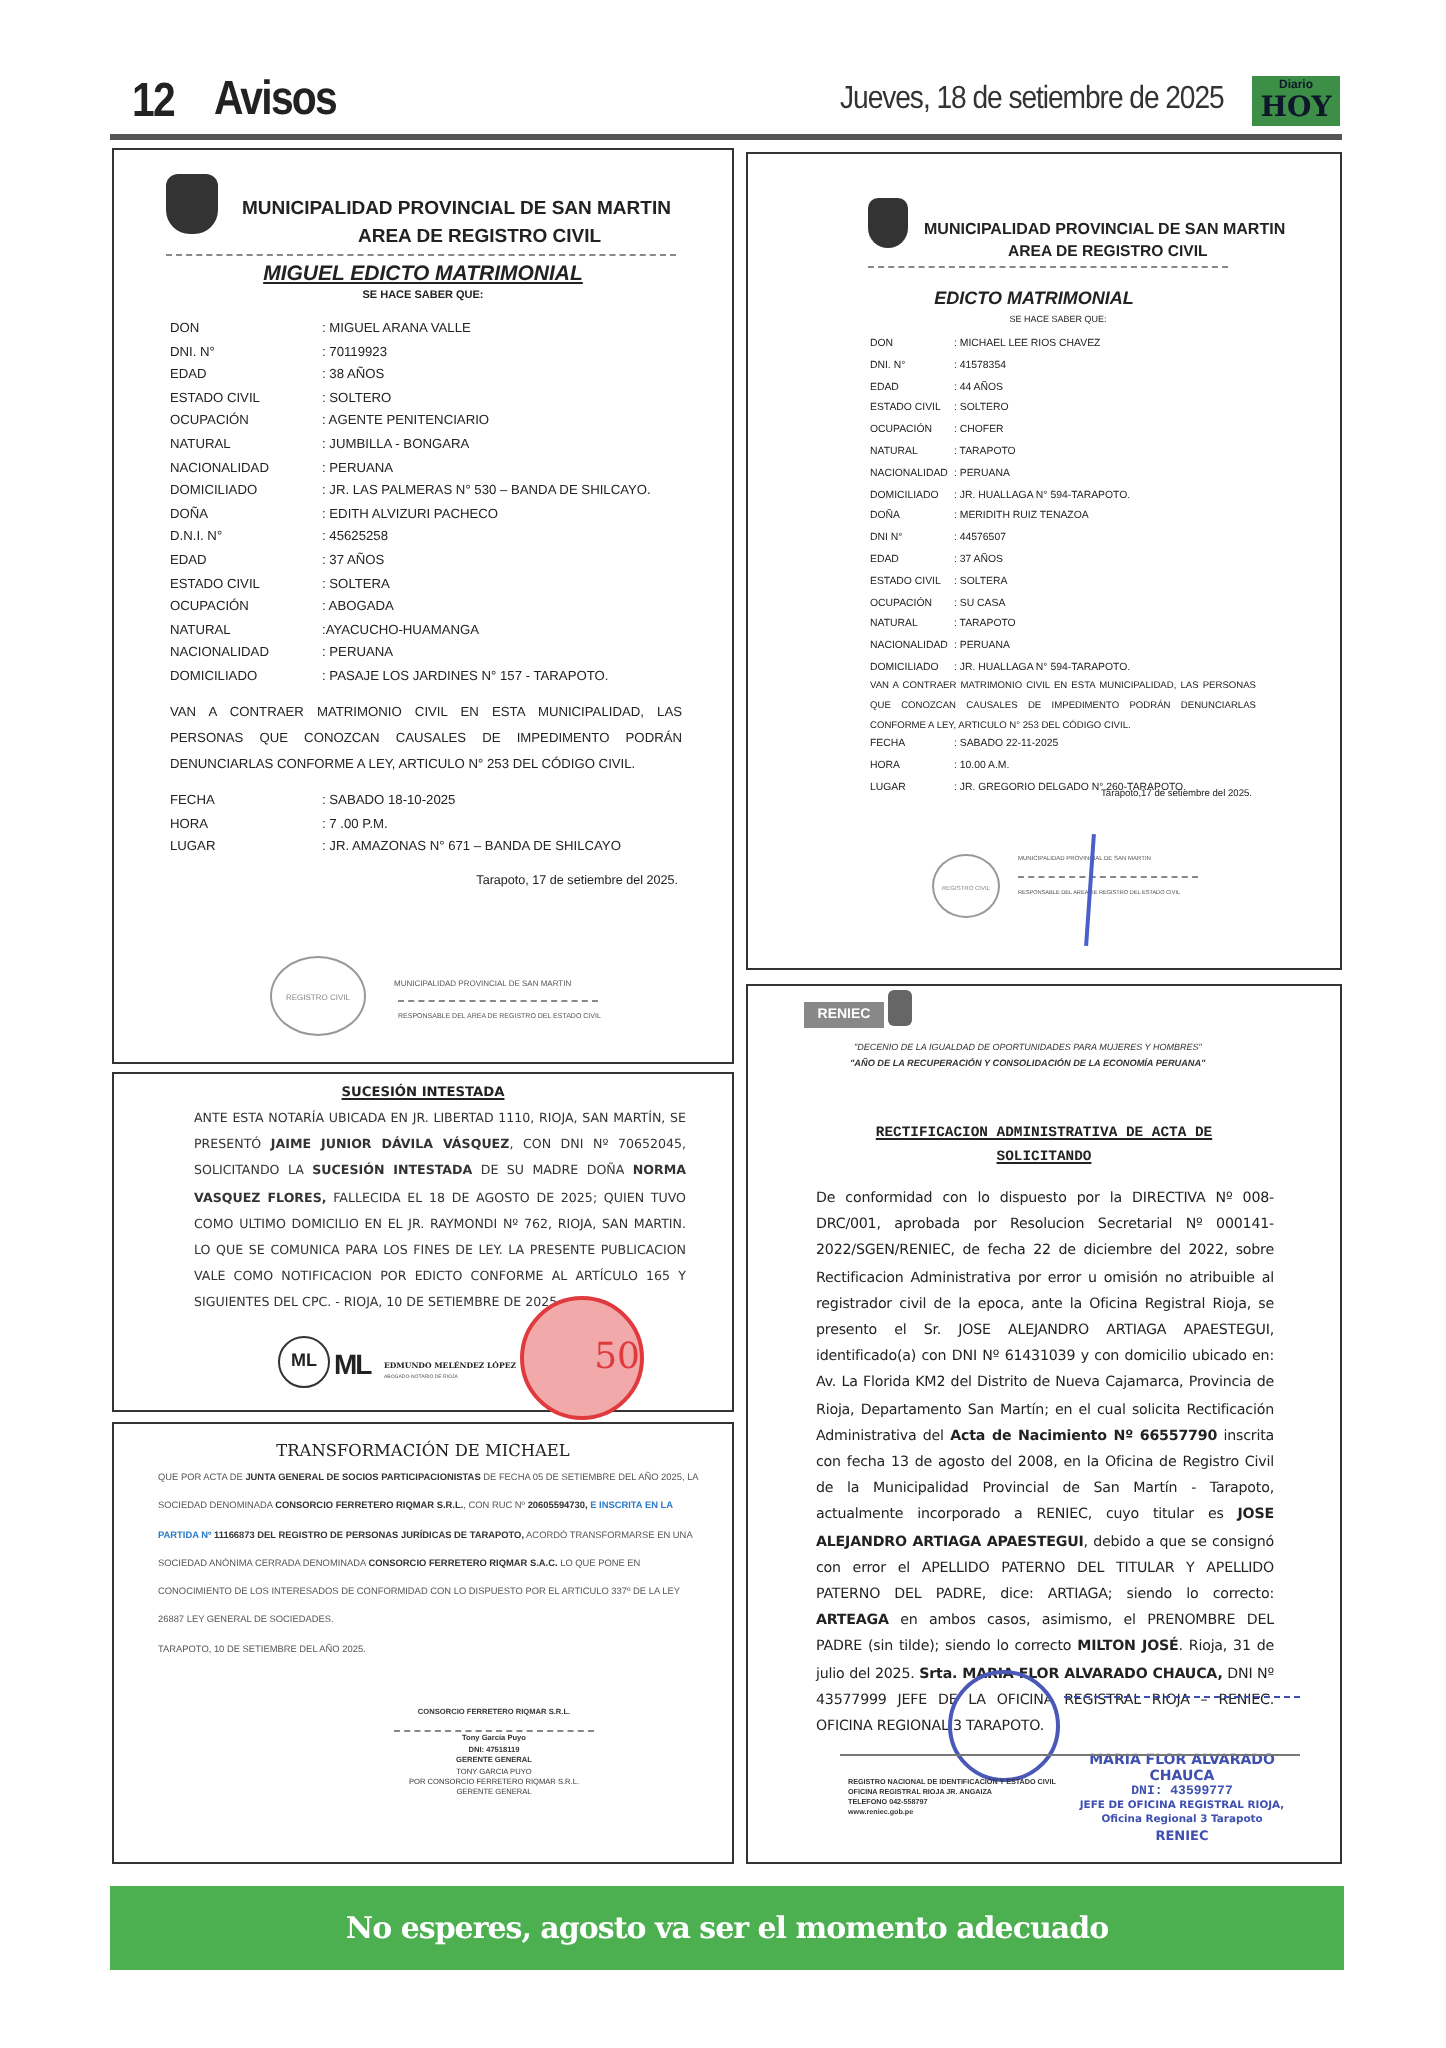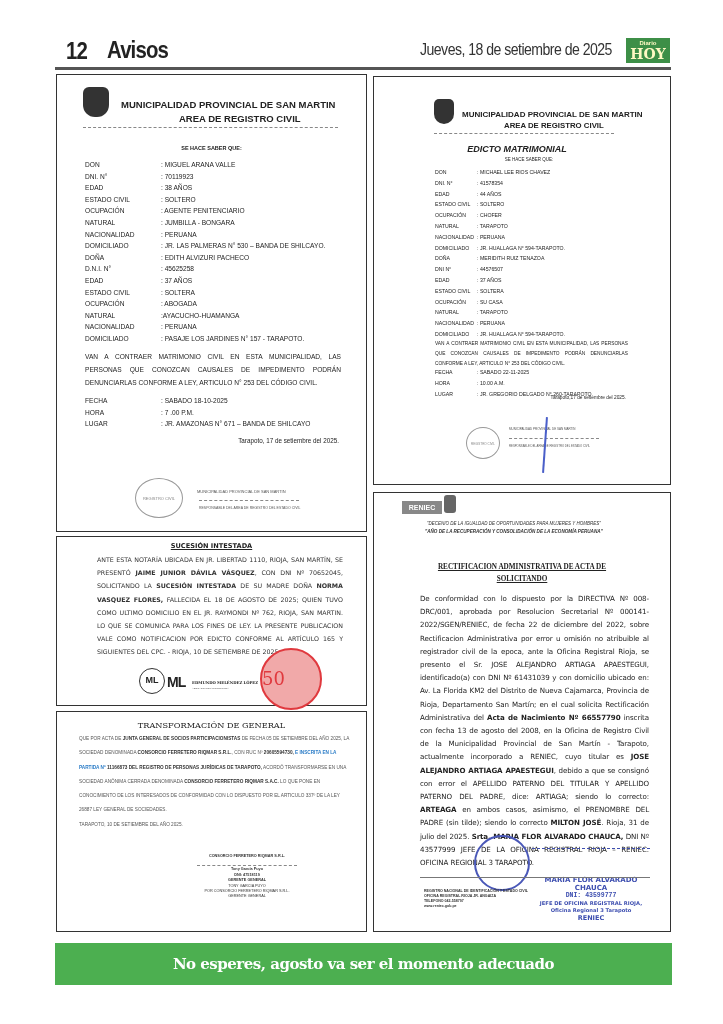--- a/index.html
+++ b/index.html
@@ -1,21 +1,21 @@
 <!DOCTYPE html>
 <html><head>
 <meta charset="utf-8">
 <style>
   * { box-sizing: border-box; margin: 0; padding: 0; }
   body { width: 723px; height: 1024px; background: #fff; position: relative; font-family: "Liberation Sans", sans-serif; color: #222; overflow: hidden; }
   .abs { position: absolute; }
   .hdr-num { left: 66px; top: 37px; font-size: 24px; font-weight: bold; letter-spacing: -1px; transform: scaleX(0.85); transform-origin: left; }
   .hdr-sec { left: 107px; top: 36px; font-size: 24px; font-weight: bold; letter-spacing: -1px; transform: scaleX(0.85); transform-origin: left; }
   .hdr-date { left: 420px; top: 41px; font-size: 16px; letter-spacing: -0.6px; transform: scaleX(0.88); transform-origin: left; color: #333; }
-  .logo { left: 626px; top: 38px; width: 44px; height: 25px; background: #3d8f47; color: #fef9c3; text-align: center; }
+  .logo { left: 626px; top: 38px; width: 44px; height: 25px; background: #3d8f47; color: #0f172a; text-align: center; }
   .logo .d { font-size: 6px; font-weight: bold; line-height: 8px; padding-top: 1px; }
   .logo .h { font-family: "DejaVu Serif", serif; font-size: 14px; font-weight: bold; line-height: 14px; }
   .rule { left: 55px; top: 67px; width: 616px; height: 3px; background: #555; }
   .box { border: 1.5px solid #333; background: #fff; }
   .b1 { left: 56px; top: 74px; width: 311px; height: 458px; }
   .b2 { left: 373px; top: 76px; width: 298px; height: 409px; }
   .b3 { left: 56px; top: 536px; width: 311px; height: 170px; }
   .b4 { left: 56px; top: 711px; width: 311px; height: 221px; }
   .b5 { left: 373px; top: 492px; width: 298px; height: 440px; }
   .crest { width: 26px; height: 30px; background: #333; border-radius: 6px 6px 12px 12px; }
@@ -46,20 +46,21 @@
   <div class="d">Diario</div>
   <div class="h">HOY</div>
 </div>
 <div class="abs rule"></div>
 
 <div class="abs box b1">
   <div class="abs crest" style="left:26px;top:12px;"></div>
   <div class="abs muni1" style="left:64px;top:24px;">MUNICIPALIDAD PROVINCIAL DE SAN MARTIN</div>
   <div class="abs muni2" style="left:122px;top:38px;">AREA DE REGISTRO CIVIL</div>
   <div class="abs dash" style="left:26px;top:52px;width:255px;"></div>
+  <div class="abs" style="left:0;top:56px;width:100%;text-align:center;font-size:10.5px;font-weight:bold;font-style:italic;text-decoration:underline;">MIGUEL EDICTO MATRIMONIAL</div>
   <div class="abs" style="left:0;top:70px;width:100%;text-align:center;font-size:5.5px;font-weight:bold;">SE HACE SABER QUE:</div>
   <div class="abs" style="left:28px;top:84px;width:260px;" id="e1fields">
       <div class="row">
         <span class="k">DON</span>
         <span>: MIGUEL ARANA VALLE</span>
       </div>
       <div class="row">
         <span class="k">DNI. N°</span>
         <span>: 70119923</span>
       </div>
@@ -240,25 +241,25 @@
 
 <div class="abs box b3">
   <div class="abs" style="left:0;top:5px;width:100%;text-align:center;font-family:'DejaVu Sans',sans-serif;font-size:6.6px;font-weight:bold;text-decoration:underline;">SUCESIÓN INTESTADA</div>
   <div class="abs sucesion" style="left:40px;top:16px;width:246px;">
     <span>ANTE ESTA NOTARÍA UBICADA EN JR. LIBERTAD 1110, RIOJA, SAN MARTÍN, SE PRESENTÓ </span><b>JAIME JUNIOR DÁVILA VÁSQUEZ</b><span>, CON DNI Nº 70652045, SOLICITANDO LA </span><b>SUCESIÓN INTESTADA</b><span> DE SU MADRE DOÑA </span><b>NORMA VASQUEZ FLORES,</b><span> FALLECIDA EL 18 DE AGOSTO DE 2025; QUIEN TUVO COMO ULTIMO DOMICILIO EN EL JR. RAYMONDI Nº 762, RIOJA, SAN MARTIN. LO QUE SE COMUNICA PARA LOS FINES DE LEY. LA PRESENTE PUBLICACION VALE COMO NOTIFICACION POR EDICTO CONFORME AL ARTÍCULO 165 Y SIGUIENTES DEL CPC. - RIOJA, 10 DE SETIEMBRE DE 2025.</span>
   </div>
   <div class="abs" style="left:82px;top:131px;width:26px;height:26px;border:1.5px solid #333;border-radius:50%;font-size:9px;font-weight:bold;text-align:center;line-height:23px;">ML</div>
   <div class="abs" style="left:110px;top:137px;font-size:14px;font-weight:bold;letter-spacing:-1px;">ML</div>
   <div class="abs" style="left:135px;top:143px;font-size:3.8px;font-family:'DejaVu Serif',serif;font-weight:bold;">EDMUNDO MELÉNDEZ LÓPEZ</div>
   <div class="abs" style="left:135px;top:150px;font-size:2.5px;color:#555;">ABOGADO-NOTARIO DE RIOJA</div>
-  <div class="abs" style="left:203px;top:111px;width:62px;height:62px;border-radius:50%;background:#f1a9a9;border:2px solid #e0393e;color:#e0393e;font-size:18px;text-align:left;line-height:58px;font-family:'DejaVu Serif',serif;">50</div>
+  <div class="abs" style="left:203px;top:111px;width:62px;height:62px;border-radius:50%;background:#f1a9a9;border:2px solid #e0393e;color:#e0393e;font-size:18px;text-align:right;line-height:58px;font-family:'DejaVu Serif',serif;">50</div>
 </div>
 
 <div class="abs box b4">
-  <div class="abs" style="left:0;top:8px;width:100%;text-align:center;font-family:'DejaVu Serif',serif;font-size:8.2px;">TRANSFORMACIÓN DE GENERAL</div>
+  <div class="abs" style="left:0;top:8px;width:100%;text-align:center;font-family:'DejaVu Serif',serif;font-size:8.2px;">TRANSFORMACIÓN DE MICHAEL</div>
   <div class="abs transf" style="left:22px;top:20px;width:274px;">
     <span>QUE POR ACTA DE </span><b style="color:#333">JUNTA GENERAL DE SOCIOS PARTICIPACIONISTAS</b><span> DE FECHA 05 DE SETIEMBRE DEL AÑO 2025, LA SOCIEDAD DENOMINADA </span><b style="color:#333">CONSORCIO FERRETERO RIQMAR S.R.L.</b><span>, CON RUC Nº </span><b style="color:#333">20605594730,</b><b class="blue"> E INSCRITA EN LA PARTIDA Nº </b><b style="color:#333">11166873 DEL REGISTRO DE PERSONAS JURÍDICAS DE TARAPOTO,</b><span> ACORDÓ TRANSFORMARSE EN UNA SOCIEDAD ANÓNIMA CERRADA DENOMINADA </span><b style="color:#333">CONSORCIO FERRETERO RIQMAR S.A.C.</b><span> LO QUE PONE EN CONOCIMIENTO DE LOS INTERESADOS DE CONFORMIDAD CON LO DISPUESTO POR EL ARTICULO 337º DE LA LEY 26887 LEY GENERAL DE SOCIEDADES.</span>
   </div>
   <div class="abs transf" style="left:22px;top:106px;">TARAPOTO, 10 DE SETIEMBRE DEL AÑO 2025.</div>
   <div class="abs" style="left:130px;top:142px;width:120px;text-align:center;font-size:3.8px;font-weight:bold;line-height:5.4px;color:#333;">
     <div>CONSORCIO FERRETERO RIQMAR S.R.L.</div>
     <div class="dash" style="margin:6px 10px 1px;"></div>
     <div>Tony García Puyo</div>
     <div>DNI: 47518119</div>
     <div>GERENTE GENERAL</div>
@@ -266,25 +267,25 @@
     <div style="font-weight:normal">POR CONSORCIO FERRETERO RIQMAR S.R.L.</div>
     <div style="font-weight:normal">GERENTE GENERAL</div>
   </div>
 </div>
 
 <div class="abs box b5">
   <div class="abs" style="left:28px;top:8px;width:40px;height:13px;background:#888;color:#fff;font-size:7px;font-weight:bold;line-height:13px;text-align:center;">RENIEC</div>
   <div class="abs" style="left:70px;top:2px;width:12px;height:18px;background:#666;border-radius:3px;"></div>
   <div class="abs" style="left:53px;top:28px;font-size:4.5px;font-style:italic;color:#333;">"DECENIO DE LA IGUALDAD DE OPORTUNIDADES PARA MUJERES Y HOMBRES"</div>
   <div class="abs" style="left:51px;top:36px;font-size:4.6px;font-style:italic;font-weight:bold;color:#333;">"AÑO DE LA RECUPERACIÓN Y CONSOLIDACIÓN DE LA ECONOMÍA PERUANA"</div>
-  <div class="abs" style="left:0;top:68px;width:100%;text-align:center;font-family:Liberation Serif, serif;font-size:7.2px;font-weight:bold;text-decoration:underline;line-height:12px;">
+  <div class="abs" style="left:0;top:68px;width:100%;text-align:center;font-family:Liberation Mono, monospace;font-size:7.2px;font-weight:bold;text-decoration:underline;line-height:12px;">
     <div>RECTIFICACION ADMINISTRATIVA DE ACTA DE</div>
     <div>SOLICITANDO</div>
   </div>
-  <div class="abs rect" style="left:46px;top:99px;width:229px;">
+  <div class="abs rect" style="left:34px;top:99px;width:229px;">
     <span>De conformidad con lo dispuesto por la DIRECTIVA Nº 008-DRC/001, aprobada por Resolucion Secretarial Nº 000141-2022/SGEN/RENIEC, de fecha 22 de diciembre del 2022, sobre Rectificacion Administrativa por error u omisión no atribuible al registrador civil de la epoca, ante la Oficina Registral Rioja, se presento el Sr. JOSE ALEJANDRO ARTIAGA APAESTEGUI, identificado(a) con DNI Nº 61431039 y con domicilio ubicado en: Av. La Florida KM2 del Distrito de Nueva Cajamarca, Provincia de Rioja, Departamento San Martín; en el cual solicita Rectificación Administrativa del </span><b>Acta de Nacimiento Nº 66557790</b><span> inscrita con fecha 13 de agosto del 2008, en la Oficina de Registro Civil de la Municipalidad Provincial de San Martín - Tarapoto, actualmente incorporado a RENIEC, cuyo titular es </span><b>JOSE ALEJANDRO ARTIAGA APAESTEGUI</b><span>, debido a que se consignó con error el APELLIDO PATERNO DEL TITULAR Y APELLIDO PATERNO DEL PADRE, dice: ARTIAGA; siendo lo correcto: </span><b>ARTEAGA</b><span> en ambos casos, asimismo, el PRENOMBRE DEL PADRE (sin tilde); siendo lo correcto </span><b>MILTON JOSÉ</b><span>. Rioja, 31 de julio del 2025. </span><b>Srta. MARIA FLOR ALVARADO CHAUCA,</b><span> DNI Nº 43577999 JEFE DE LA OFICINA REGISTRAL RIOJA – RENIEC. OFICINA REGIONAL 3 TARAPOTO.</span>
   </div>
   <div class="abs" style="left:100px;top:342px;width:56px;height:56px;border:2px solid #4a58b8;border-radius:50%;"></div>
   <div class="abs" style="left:158px;top:355px;width:118px;text-align:center;font-family:'DejaVu Sans',sans-serif;font-weight:bold;color:#3e4fb0;line-height:7.5px;">
     <div class="dash" style="border-color:#3e4fb0;margin-bottom:1px;"></div>
     <div style="font-size:7px;margin-top:28px;">MARIA FLOR ALVARADO CHAUCA</div>
     <div style="font-size:6.5px;font-family:Liberation Mono, monospace;">DNI: 43599777</div>
     <div style="font-size:5.2px;">JEFE DE OFICINA REGISTRAL RIOJA,</div>
     <div style="font-size:5.2px;">Oficina Regional 3 Tarapoto</div>
     <div style="font-size:6.5px;">RENIEC</div>

